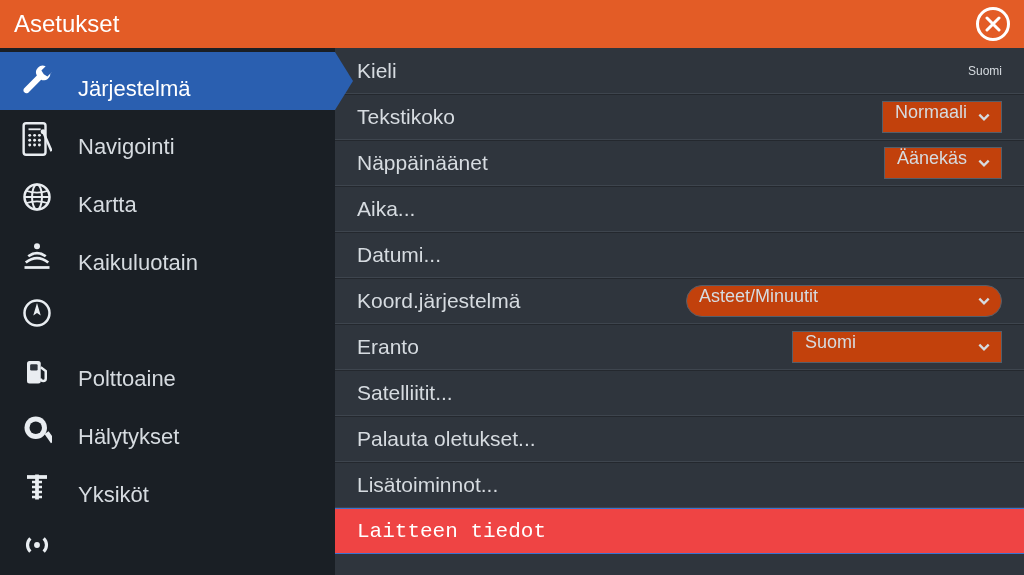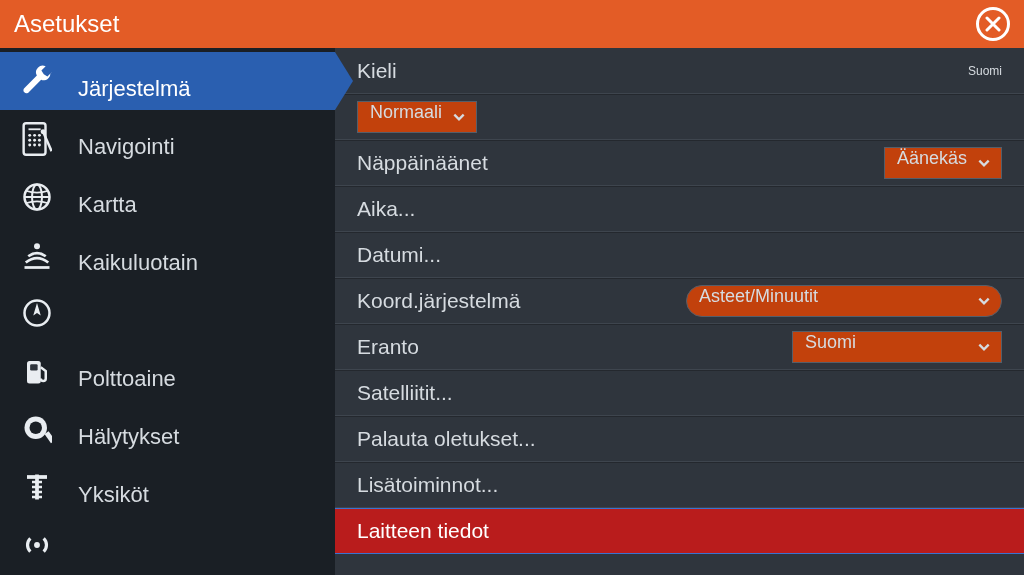--- a/index.html
+++ b/index.html
@@ -41,21 +41,21 @@
   .content {
     flex: 1; background: #2f353d; display: flex; flex-direction: column;
     overflow: hidden;
   }
   .row {
     height: 46px; display: flex; align-items: center; padding: 0 22px;
     color: #d6dbe0; font-size: 21px; border-bottom: 1px solid #3e454e;
     border-top: 1px solid #24282e; cursor: pointer; background: #2f353d; gap: 16px;
   }
   .row:first-child { border-top: none; }
-  .row.highlight { background: #b91c1c; color: #fff; border-top-color: #3a73d1; border-bottom-color:#3a73d1;}
+  .row.highlight { background: #ef4444; color: #fff; border-top-color: #3a73d1; border-bottom-color:#3a73d1;font-family:Liberation Mono, monospace;}
   .row .row-label { flex: 1; white-space: nowrap; }
   .row .value { color: #d6dbe0; font-size: 12px; }
   .select {
     background: #c2410c; border: 1px solid #555e69; color: #d6dbe0;
     height: 32px; display: flex; padding: 0 10px 0 12px;
     font-size: 18px; min-width: 0; gap: 10px;
   }
   .select.small { min-width: 108px; }
   .select.med   { min-width: 316px; border-radius: 16px; }
   .select.med2  { min-width: 210px; }
@@ -196,20 +196,21 @@
     </div>
 
     <div class="content">
 
       <div class="row">
         <span class="row-label">Kieli</span>
         <span class="value">Suomi</span>
       </div>
 
       <div class="row">
+        <span class="row-label">Tekstikoko</span>
         <div class="select small">
           <span class="sel-text">Normaali</span>
           <span class="chev">
               <svg viewBox="0 0 12 12">
                 <path d="M2 4 L6 8 L10 4" fill="none" stroke="#d6dbe0" stroke-width="2"></path>
               </svg>
             </span>
         </div>
       </div>
 

